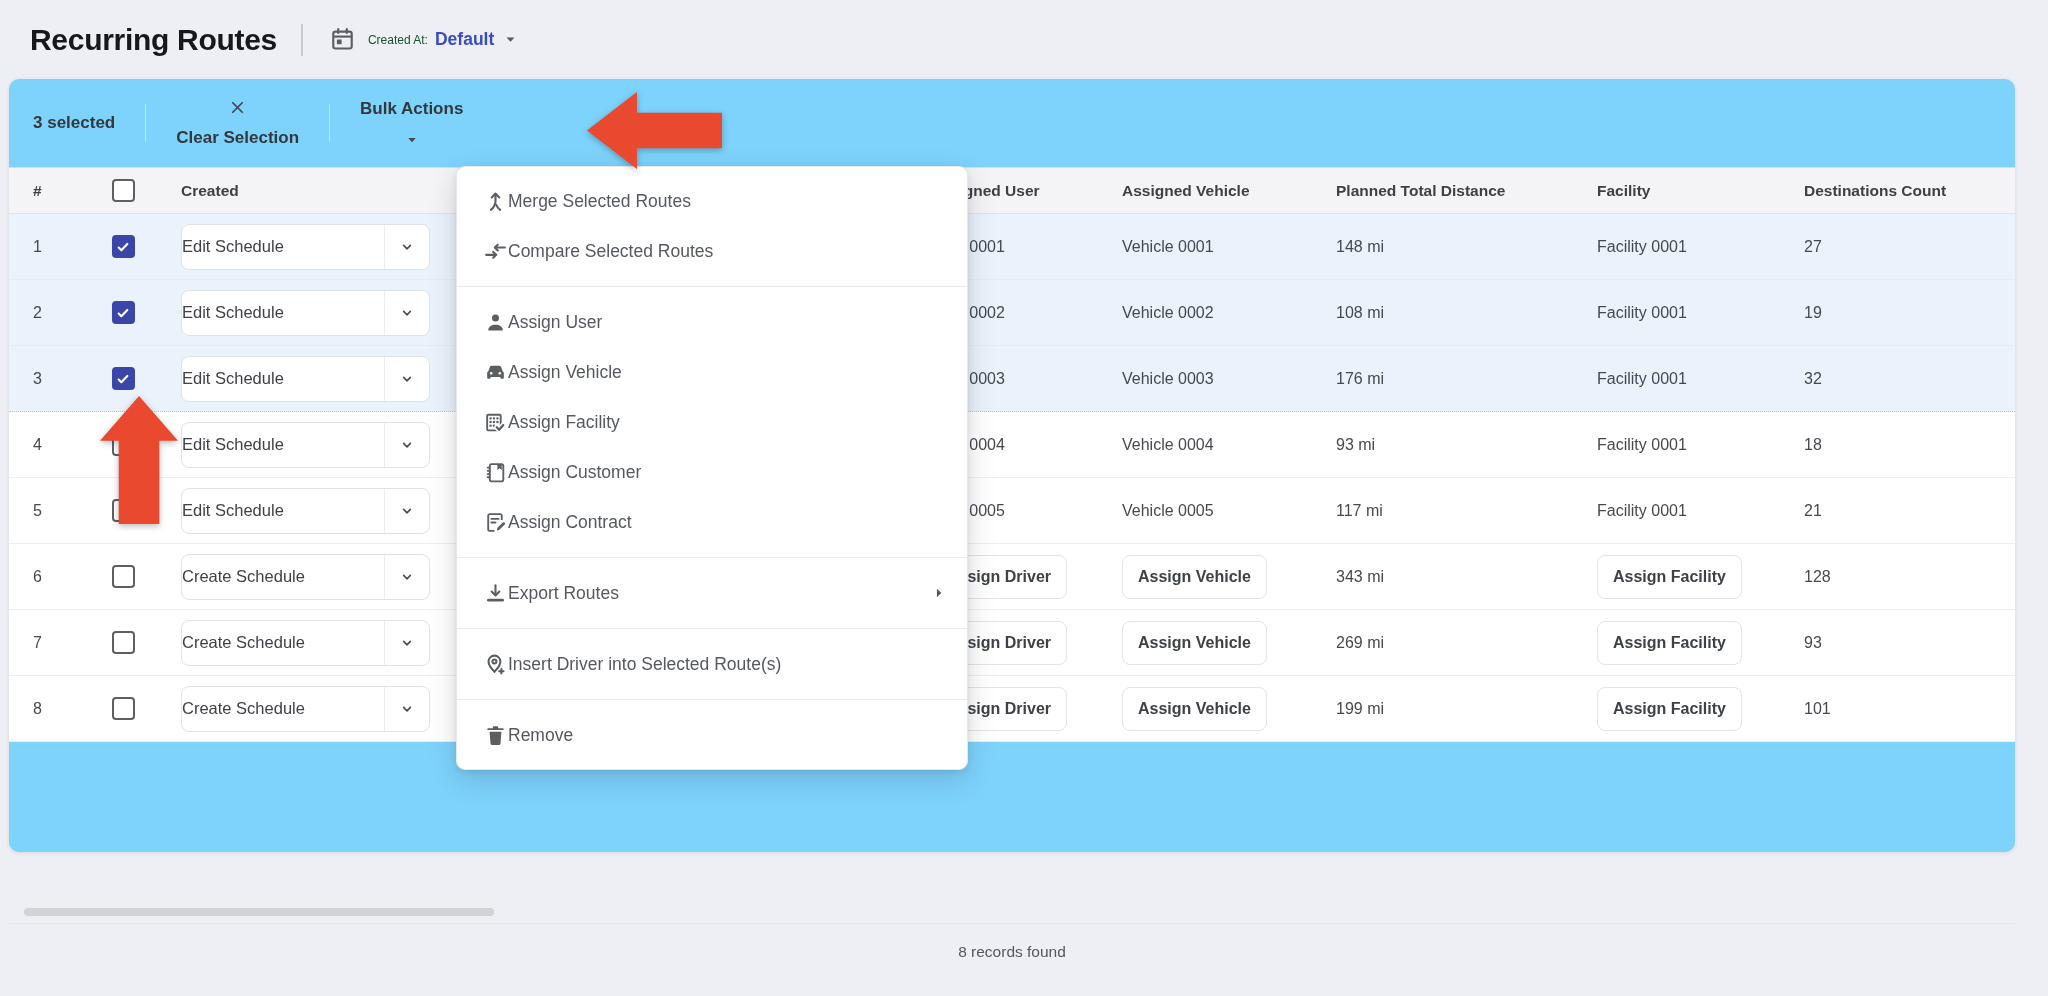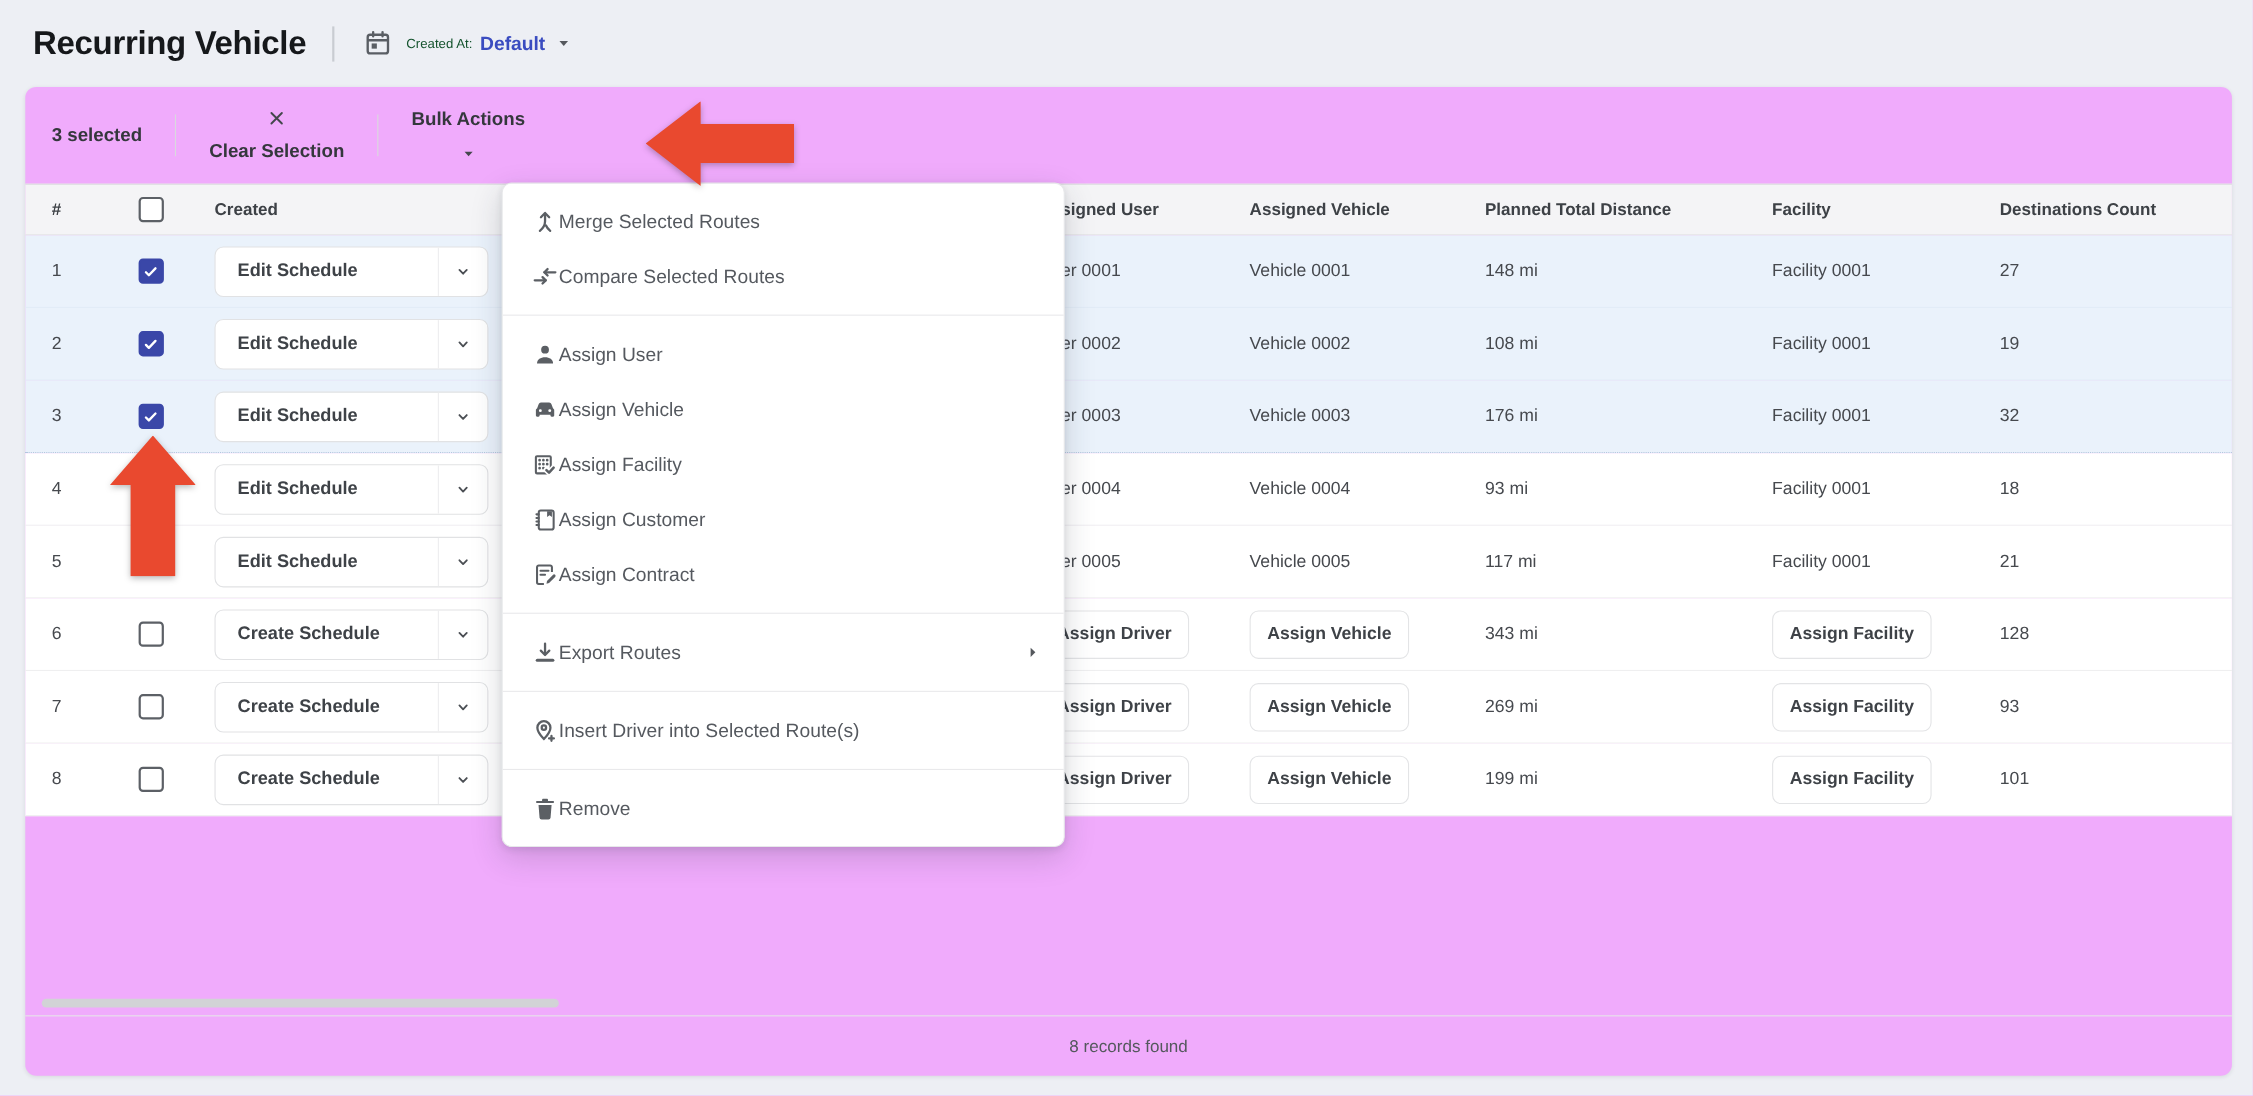--- a/index.html
+++ b/index.html
@@ -15,21 +15,21 @@
   .page-header { position:absolute; top:0; left:0; right:0; height:79px; display:flex; align-items:center; padding-left:30px; box-sizing:border-box; }
   .page-title { font-size:30px; font-weight:600; color:#16181b; letter-spacing:-0.3px; }
   .header-divider { width:2px; height:32px; background:#c9ccd2; margin:0 26px 0 24px; }
   .filter { display:flex; align-items:center; cursor:pointer; }
   .filter .icon { width:27px; height:27px; color:#5a5e64; margin-right:12px; }
   .filter-label { font-size:12px; color:#14532d; }
   .filter-value { font-size:17.5px; font-weight:700; color:#3a4cc0; margin-left:7px; }
   .filter .caret { width:17px; height:17px; color:#55585d; margin-left:8px; }
 
   
-  .card { position:absolute; left:23px; top:79px; width:2006px; height:899px; background:#f0abfc; border-radius:10px; box-shadow:0 1px 4px rgba(25,30,40,.10); }
+  .card { position:absolute; left:9px; top:79px; width:2006px; height:773px; background:#7dd3fc; border-radius:10px; box-shadow:0 1px 4px rgba(25,30,40,.10); }
 
   
   .toolbar { height:88px; display:flex; align-items:center; padding-left:24px; box-sizing:border-box; }
   .tb-text { font-size:17px; font-weight:600; color:#34373c; }
   .toolbar-sep { width:1px; height:38px; background:#d9dadd; margin:0 30px; }
   .tb-btn { display:flex; align-items:center; gap:11px; cursor:pointer;flex-direction:column; }
   .tb-btn .icon { color:#44474c; }
   .x-ic { width:19px; height:19px; }
   .caret-ic { width:16px; height:16px; margin-top:2px; }
 
@@ -48,21 +48,21 @@
   .c6 { padding-left:9px; }
   .c7 { padding-left:8px; }
   .c8 { padding-left:9px; }
   .c9 { padding-left:26px; }
 
   .checkbox { width:23px; height:23px; border:2.4px solid #5c6066; border-radius:4px; background:#fff; box-sizing:border-box; display:flex; align-items:center; justify-content:center; cursor:pointer; }
   .checkbox.checked { background:#3a47a8; border-color:#3a47a8; }
   .checkbox svg { width:16px; height:16px; }
 
   .split-btn { width:249px; height:46px; background:#fff; border:1px solid #e1e2e4; border-radius:8px; display:flex; align-items:center; cursor:pointer; box-sizing:border-box; }
-  .split-btn .lbl { flex:1; padding-left:20px; font-size:16.5px; font-weight:700; color:#3e4247; }
+  .split-btn .lbl { flex:1; font-size:16.5px; font-weight:400; color:#3e4247; }
   .split-btn .chev { width:44px; align-self:stretch; border-left:1px solid #ededef; display:flex; align-items:center; justify-content:center; color:#4b4f54; }
   .split-btn .chev .icon { width:20px; height:20px; }
 
   .mini-btn { height:44px; padding:0 15px; background:#fff; border:1px solid #e3e4e6; border-radius:8px; font-size:16px; font-weight:600; color:#3e4247; display:inline-flex; align-items:center; cursor:pointer; box-sizing:border-box; white-space:nowrap; }
   .c6 .mini-btn { margin-left:0; }
   .c8 .mini-btn { margin-left:0; }
 
   
   .menu { position:absolute; left:456px; top:166px; width:512px; background:#fff; border:1px solid #e7e8ea; border-radius:9px; box-shadow:0 10px 28px rgba(40,45,60,.18),0 2px 6px rgba(40,45,60,.10); padding:9px 0; z-index:50; box-sizing:border-box; }
   .menu-item { height:50px; display:flex; align-items:center; padding:0 18px 0 26px; font-size:17.5px; color:#55595f; cursor:pointer; }
@@ -79,21 +79,21 @@
   .arrow-up { width:78px; height:128px; background:#e9492f; clip-path:polygon(50% 0,100% 35%,76% 35%,76% 100%,24% 100%,24% 35%,0 35%); }
 
   
   .hscroll-thumb { position:absolute; left:15px; top:829px; width:470px; height:8px; border-radius:4px; background:#d2d3d6; cursor:pointer; }
   .card-footer { position:absolute; left:0; right:0; top:844px; height:55px; border-top:1px solid #e6e6e8; display:flex; align-items:center; justify-content:center; font-size:15.5px; color:#54585d; }
 </style>
 </head>
 <body>
 
 <div class="page-header">
-  <span class="page-title">Recurring Vehicle</span>
+  <span class="page-title">Recurring Routes</span>
   <span class="header-divider"></span>
   <div class="filter">
     <span class="icon">
         <svg viewBox="0 0 24 24" fill="none" stroke="currentColor" stroke-width="1.9">
           <rect x="3.8" y="5" width="16.4" height="15" rx="2"></rect>
           <path d="M3.8 9.4h16.4"></path>
           <path d="M8.2 2.8v3.4M15.8 2.8v3.4" stroke-linecap="round"></path>
           <rect x="7" y="12" width="4.2" height="4.2" fill="currentColor" stroke="none"></rect>
         </svg>
       </span>

